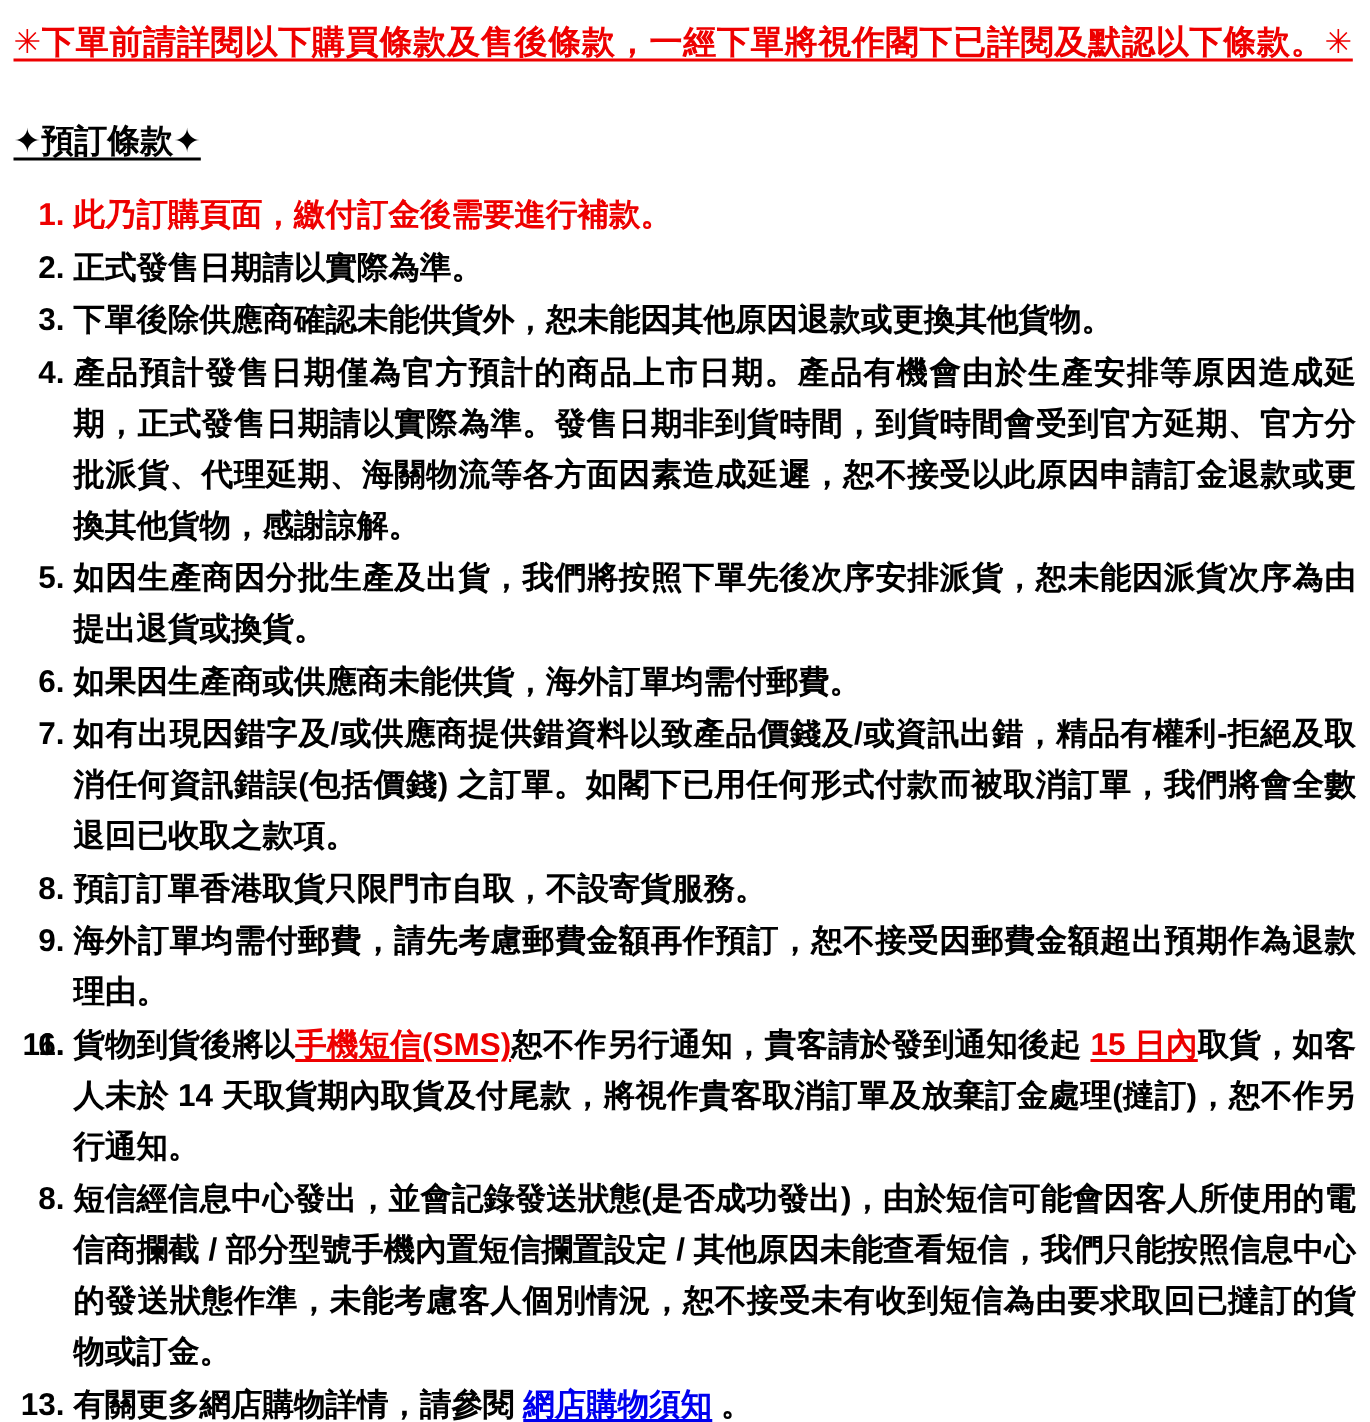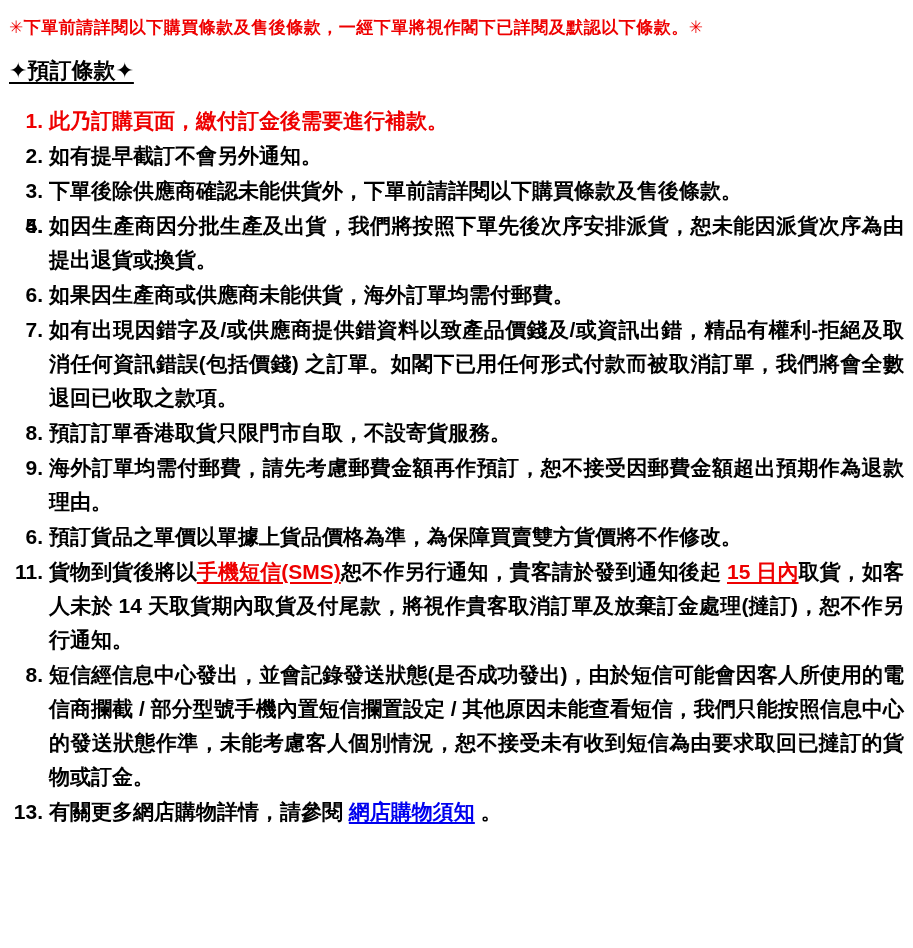--- a/index.html
+++ b/index.html
@@ -15,28 +15,29 @@
     font-family:"Liberation Sans","DejaVu Sans",sans-serif;
     color:var(--text-black);
   }
   body{
     padding:14px 9px 10px 9px;
     font-weight:bold;
     overflow:hidden;
   }
   .notice{
     color:var(--accent-red);
-    font-size:17px;
+    font-size:22px;
     line-height:28px;
+    text-decoration:underline;
     text-underline-offset:4px;
     letter-spacing:0.5px;
     white-space:nowrap;
   }
   .section-title{
-    margin-top:16px;
+    margin-top:39px;
     font-size:22px;
     line-height:26px;
     text-decoration:underline;
     text-underline-offset:4px;
     display:inline-block;
   }
   ol.terms{
     margin-top:20px;
     list-style:none;
     font-size:21px;
@@ -75,28 +76,28 @@
 <body>
 
 
 
 <div class="notice">✳下單前請詳閱以下購買條款及售後條款，一經下單將視作閣下已詳閱及默認以下條款。✳</div>
 
 <div class="section-title">✦預訂條款✦</div>
 
 <ol class="terms">
     <li class="red-item"><span class="num">1.</span><span class="seg-red">此乃訂購頁面，繳付訂金後需要進行補款。</span></li>
-    <li><span class="num">2.</span><span class="seg-normal">如有提早截訂不會另外通知。</span></li>
-    <li><span class="num">3.</span><span class="seg-normal">下單後除供應商確認未能供貨外，下單前請詳閱以下購買條款及售後條款。</span></li>
-    <li><span class="num">4.</span></li>
+    <li><span class="num">2.</span><span class="seg-normal">正式發售日期請以實際為準。</span></li>
+    <li><span class="num">3.</span><span class="seg-normal">下單後除供應商確認未能供貨外，恕未能因其他原因退款或更換其他貨物。</span></li>
+    <li><span class="num">4.</span><span class="seg-normal">產品預計發售日期僅為官方預計的商品上市日期。產品有機會由於生產安排等原因造成延期，正式發售日期請以實際為準。發售日期非到貨時間，到貨時間會受到官方延期、官方分批派貨、代理延期、海關物流等各方面因素造成延遲，恕不接受以此原因申請訂金退款或更換其他貨物，感謝諒解。</span></li>
     <li><span class="num">5.</span><span class="seg-normal">如因生產商因分批生產及出貨，我們將按照下單先後次序安排派貨，恕未能因派貨次序為由提出退貨或換貨。</span></li>
     <li><span class="num">6.</span><span class="seg-normal">如果因生產商或供應商未能供貨，海外訂單均需付郵費。</span></li>
     <li><span class="num">7.</span><span class="seg-normal">如有出現因錯字及/或供應商提供錯資料以致產品價錢及/或資訊出錯，精品有權利-拒絕及取消任何資訊錯誤(包括價錢) 之訂單。如閣下已用任何形式付款而被取消訂單，我們將會全數退回已收取之款項。</span></li>
     <li><span class="num">8.</span><span class="seg-normal">預訂訂單香港取貨只限門市自取，不設寄貨服務。</span></li>
     <li><span class="num">9.</span><span class="seg-normal">海外訂單均需付郵費，請先考慮郵費金額再作預訂，恕不接受因郵費金額超出預期作為退款理由。</span></li>
-    <li><span class="num">6.</span><span class="seg-normal">預訂貨品之單價以單據上貨品價格為準，為保障買賣雙方貨價將不作修改。</span></li>
+    <li><span class="num">6.</span></li>
     <li><span class="num">11.</span><span class="seg-normal">貨物到貨後將以</span><span class="seg-red-underline">手機短信(SMS)</span><span class="seg-normal">恕不作另行通知，貴客請於發到通知後起 </span><span class="seg-red-underline">15 日內</span><span class="seg-normal">取貨，如客人未於 14 天取貨期內取貨及付尾款，將視作貴客取消訂單及放棄訂金處理(撻訂)，恕不作另行通知。</span></li>
     <li><span class="num">8.</span><span class="seg-normal">短信經信息中心發出，並會記錄發送狀態(是否成功發出)，由於短信可能會因客人所使用的電信商攔截 / 部分型號手機內置短信攔置設定 / 其他原因未能查看短信，我們只能按照信息中心的發送狀態作準，未能考慮客人個別情況，恕不接受未有收到短信為由要求取回已撻訂的貨物或訂金。</span></li>
     <li><span class="num">13.</span><span class="seg-normal">有關更多網店購物詳情，請參閱 </span><span class="seg-blue-link">網店購物須知</span><span class="seg-normal"> 。</span></li>
   </ol>
 
 
 
 
 </body></html>

